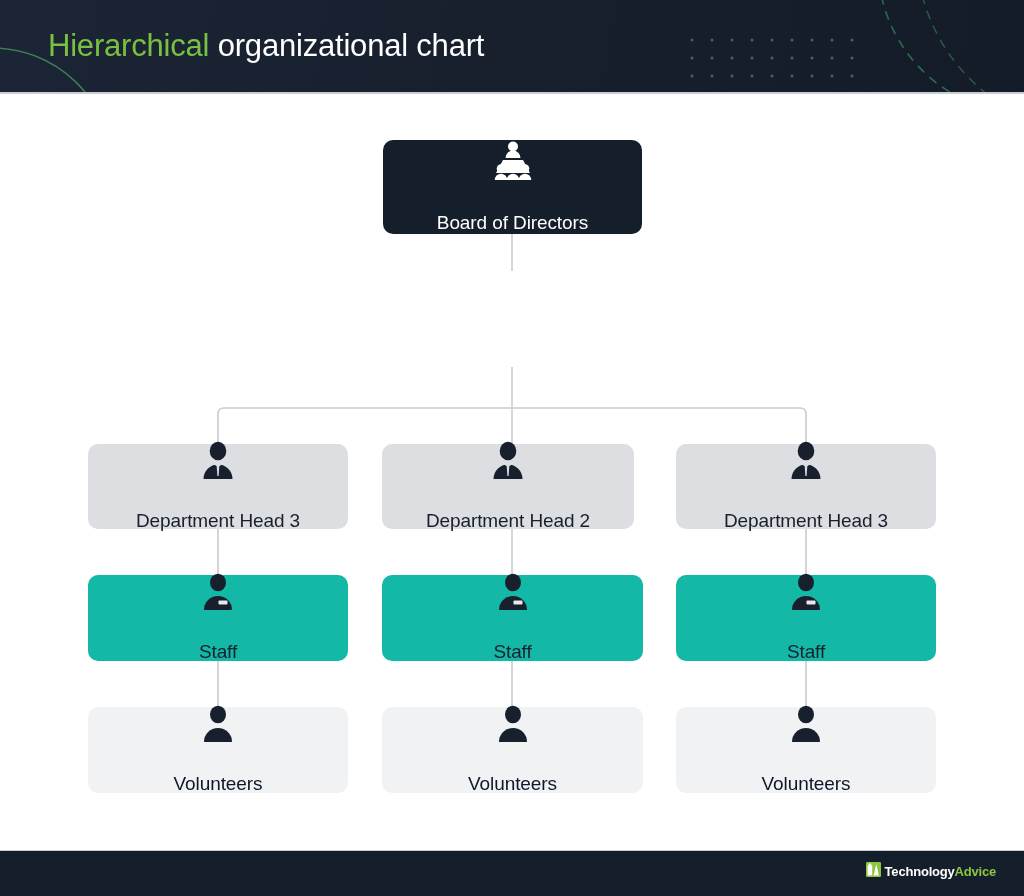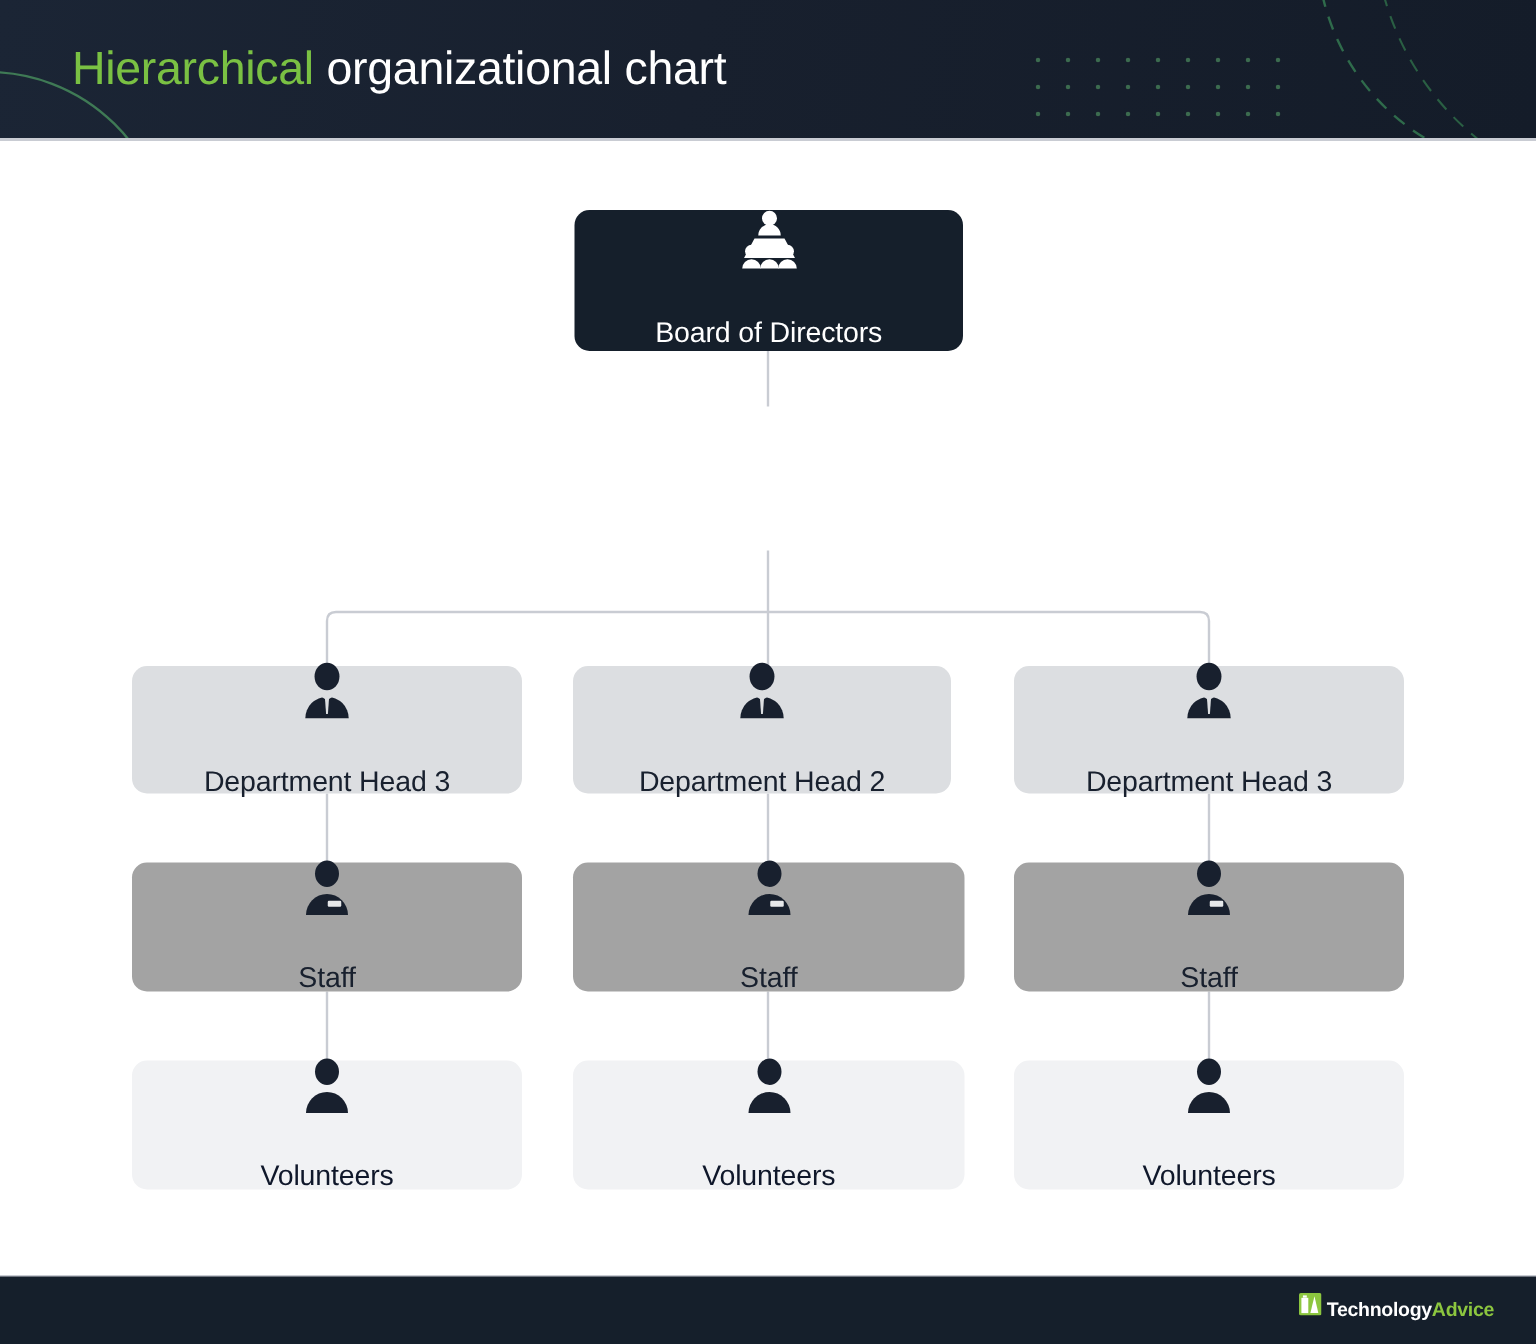--- a/index.html
+++ b/index.html
@@ -73,21 +73,21 @@
 
   .node.dark  { background: #151f2b; }
   .node.dark .label  { color: #ffffff; }
 
   .node.green { background: #2e8b52; }
   .node.green .label { color: #ffffff; }
 
   .node.grey  { background: #dcdee1; }
   .node.grey .label  { color: #18202e; }
 
-  .node.grey2 { background: #a3a3a3; }
+  .node.grey2 { background: #14b8a6; }
   .node.grey2 .label { color: #18202e; }
 
   .node.grey3 { background: #f1f2f4; }
   .node.grey3 .label { color: #0f172a; }
 
   
   .footer {
     position: absolute;
     left: 0; top: 850px;
     width: 1024px; height: 46px;

